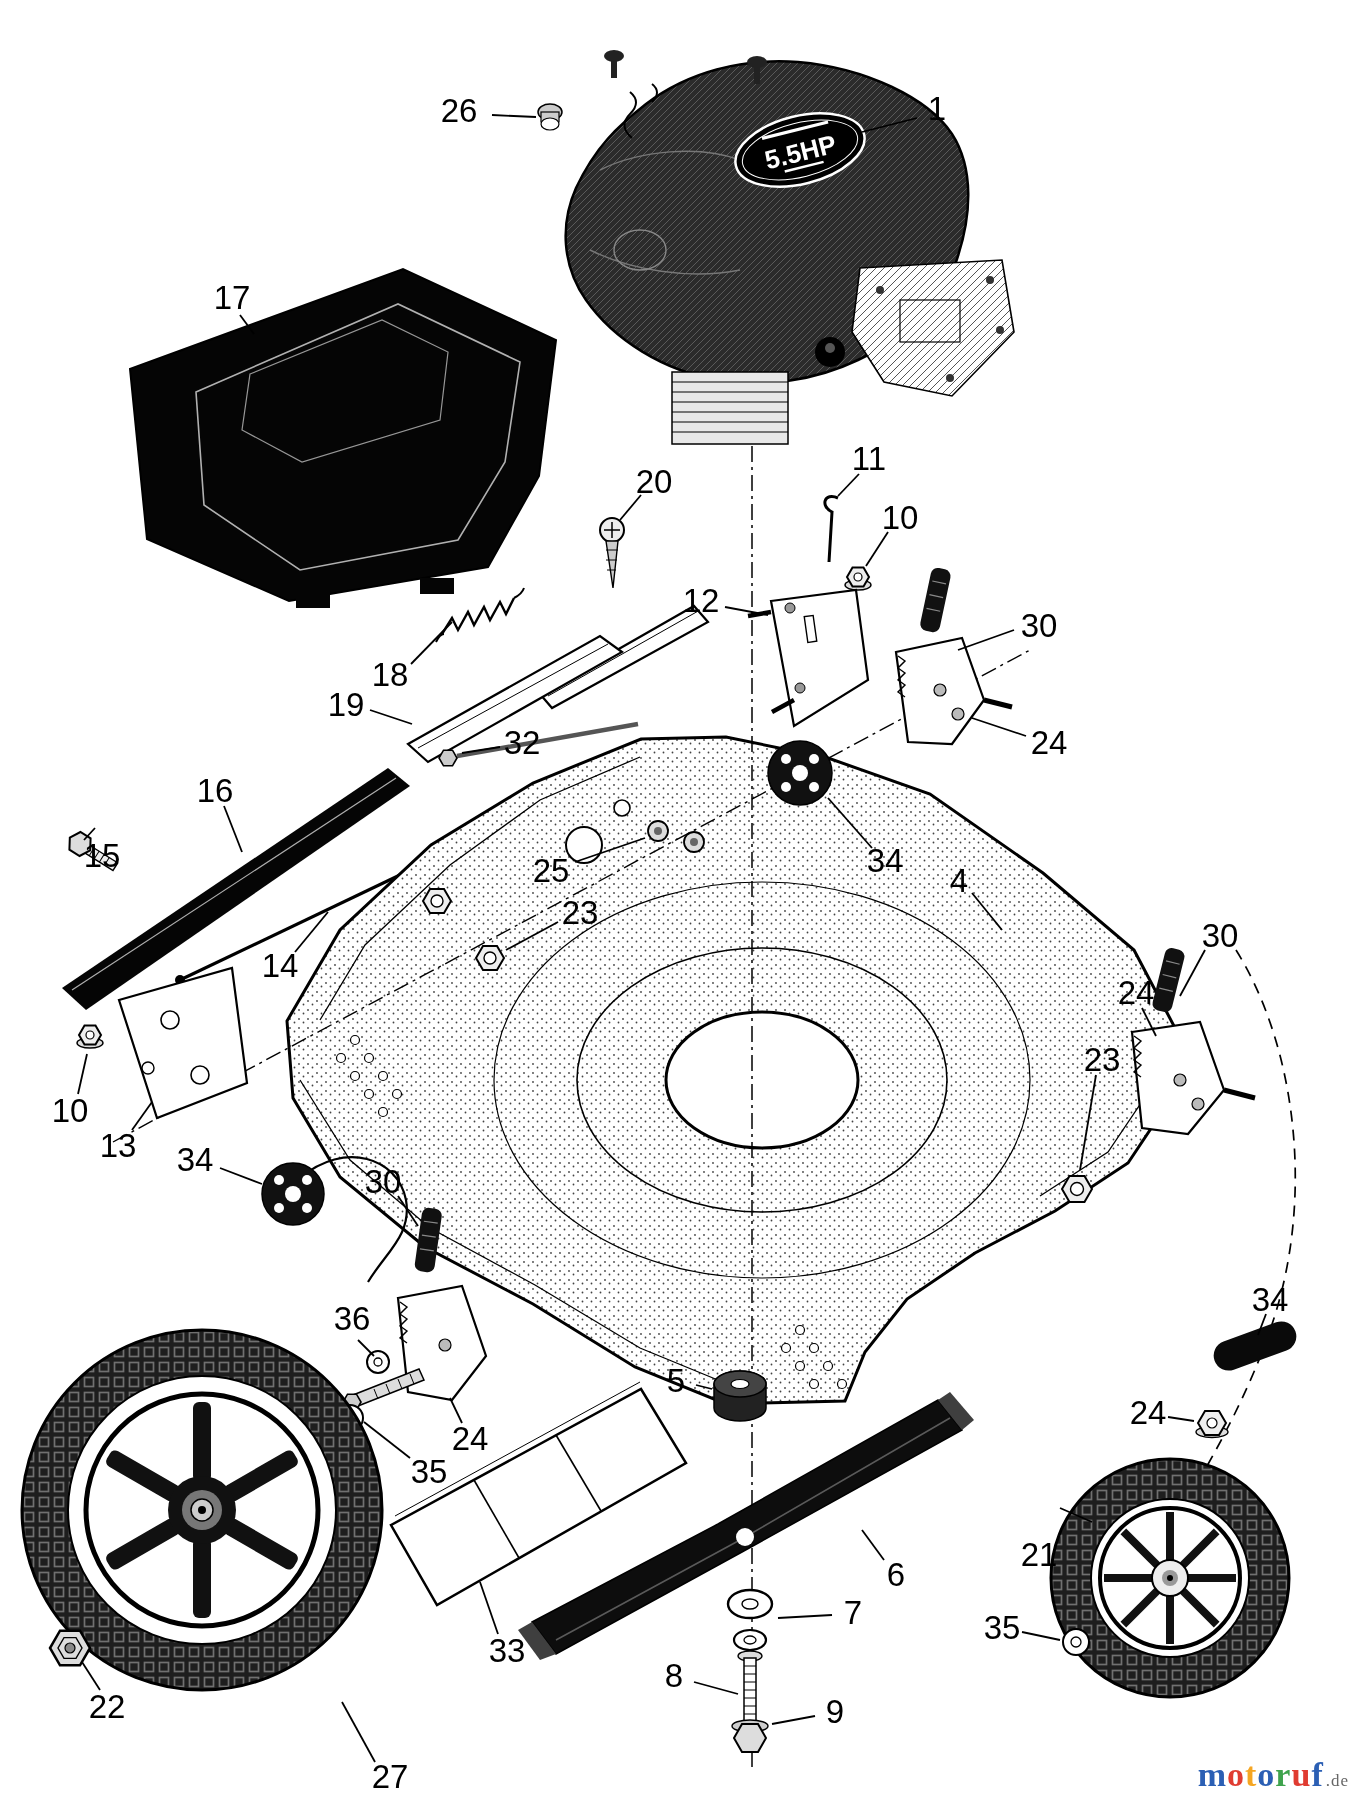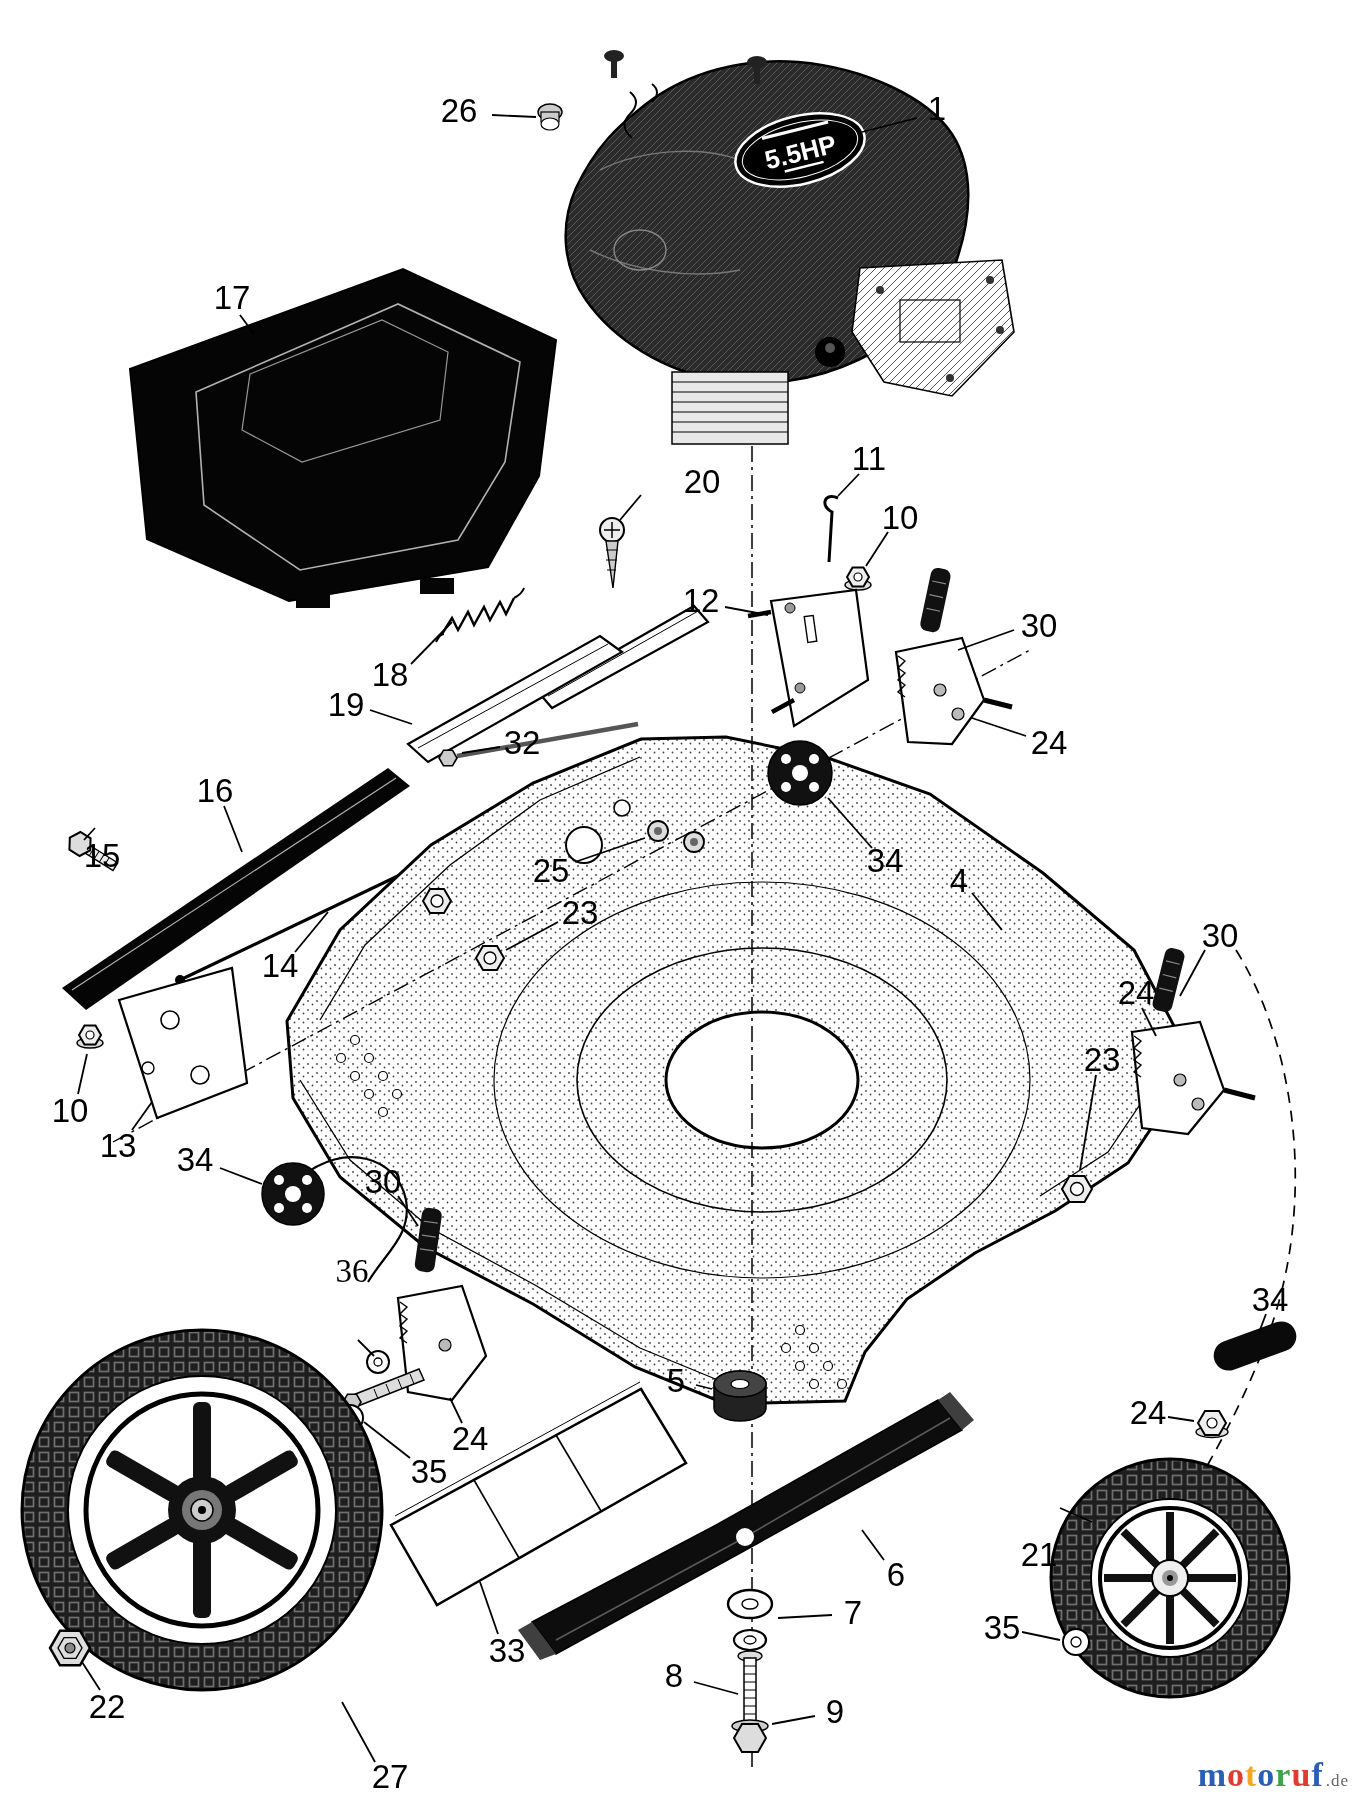--- a/index.html
+++ b/index.html
@@ -429,21 +429,21 @@
         <line x1="100" y1="1690" x2="82" y2="1662" class="leader"></line>
         <line x1="375" y1="1762" x2="342" y2="1702" class="leader"></line>
         <line x1="498" y1="1634" x2="480" y2="1582" class="leader"></line>
       </g>
 </svg>
 
 <div class="labels-layer">
       <div class="part-label" style="left: 459px; top: 110px;">26</div>
       <div class="part-label" style="left: 937px; top: 108px;">1</div>
       <div class="part-label" style="left: 232px; top: 297px; text-align: center;">17</div>
-      <div class="part-label" style="left: 654px; top: 481px; margin-left: 48px;">20</div>
+      <div class="part-label" style="left: 654px; top: 481px;">20</div>
       <div class="part-label" style="left: 869px; top: 458px;">11</div>
       <div class="part-label" style="left: 900px; top: 517px;">10</div>
       <div class="part-label" style="left: 1039px; top: 625px;">30</div>
       <div class="part-label" style="left: 701px; top: 600px;">12</div>
       <div class="part-label" style="left: 1049px; top: 742px;">24</div>
       <div class="part-label" style="left: 390px; top: 674px;">18</div>
       <div class="part-label" style="left: 346px; top: 704px;">19</div>
       <div class="part-label" style="left: 522px; top: 742px;">32</div>
       <div class="part-label" style="left: 215px; top: 790px;">16</div>
       <div class="part-label" style="left: 102px; top: 855px;">15</div>
@@ -452,21 +452,21 @@
       <div class="part-label" style="left: 959px; top: 880px;">4</div>
       <div class="part-label" style="left: 885px; top: 860px;">34</div>
       <div class="part-label" style="left: 1220px; top: 935px;">30</div>
       <div class="part-label" style="left: 1136px; top: 992px;">24</div>
       <div class="part-label" style="left: 1102px; top: 1059px;">23</div>
       <div class="part-label" style="left: 280px; top: 965px;">14</div>
       <div class="part-label" style="left: 70px; top: 1110px;">10</div>
       <div class="part-label" style="left: 118px; top: 1145px;">13</div>
       <div class="part-label" style="left: 195px; top: 1159px;">34</div>
       <div class="part-label" style="left: 383px; top: 1181px;">30</div>
-      <div class="part-label" style="left: 352px; top: 1271px; font-family: Liberation Serif, serif;">36</div>
+      <div class="part-label" style="left: 352px; top: 1318px;">36</div>
       <div class="part-label" style="left: 470px; top: 1438px;">24</div>
       <div class="part-label" style="left: 429px; top: 1471px;">35</div>
       <div class="part-label" style="left: 676px; top: 1380px;">5</div>
       <div class="part-label" style="left: 1270px; top: 1299px;">34</div>
       <div class="part-label" style="left: 1148px; top: 1412px;">24</div>
       <div class="part-label" style="left: 1039px; top: 1554px;">21</div>
       <div class="part-label" style="left: 896px; top: 1574px;">6</div>
       <div class="part-label" style="left: 853px; top: 1612px;">7</div>
       <div class="part-label" style="left: 674px; top: 1675px;">8</div>
       <div class="part-label" style="left: 835px; top: 1711px;">9</div>

